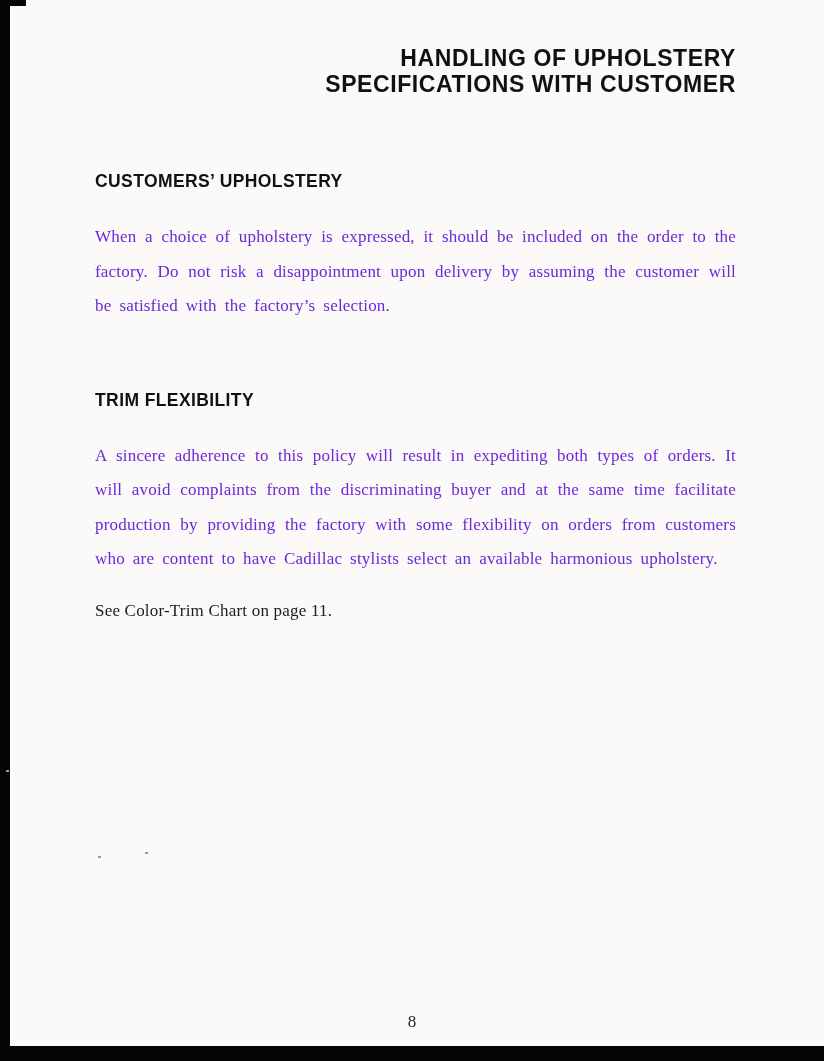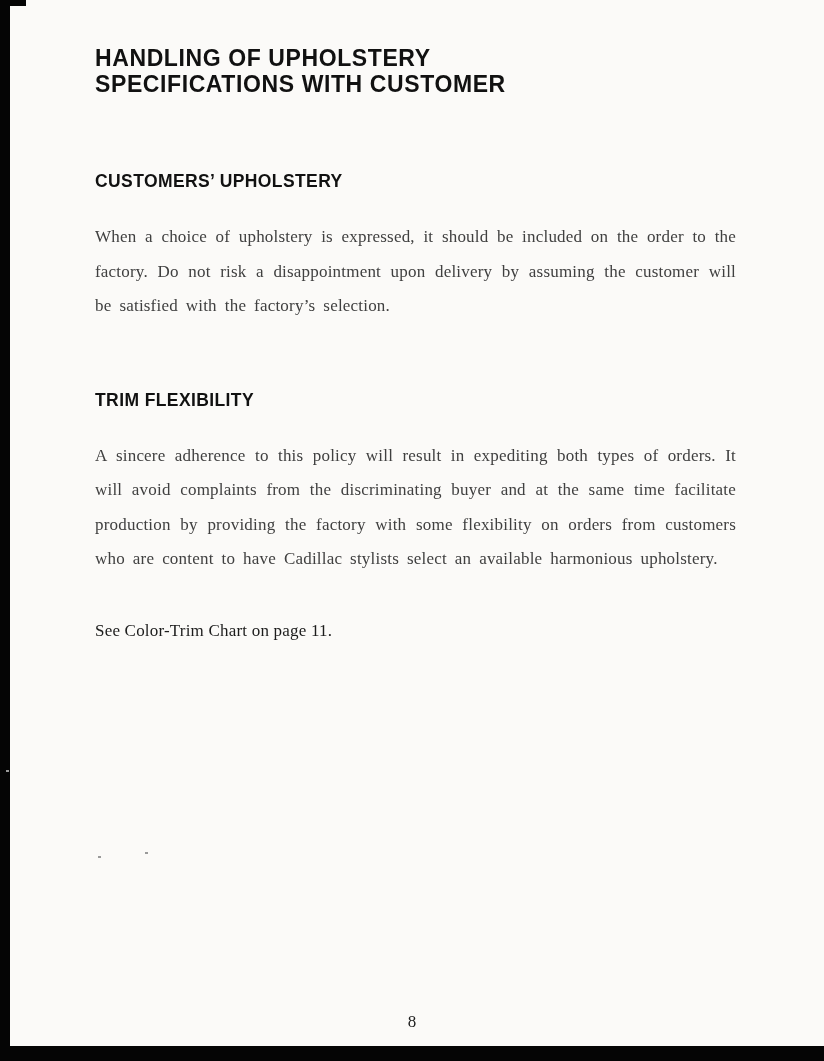--- a/index.html
+++ b/index.html
@@ -36,21 +36,21 @@
     background: #050505;
   }
   .content {
     position: absolute;
     left: 95px;
     top: 0;
     width: 641px;
   }
   .doc-title {
     margin-top: 45px;
-    text-align: left;
+    text-align: right;
     font-family: "Liberation Sans", sans-serif;
     font-weight: bold;
     font-size: 23px;
     line-height: 26px;
     letter-spacing: 0.6px;
     color: #111;
   }
   .section {
     margin: 0;
   }
@@ -65,24 +65,24 @@
   .heading-2 { margin-top: 66px; }
   .heading-3 { margin-top: 66px; }
   .body-text {
     margin-top: 28px;
     font-family: "Liberation Serif", serif;
     font-size: 17px;
     line-height: 34.5px;
     text-align: justify;
     word-spacing: 3.5px;
     letter-spacing: 0.2px;
-    color: #404040;
+    color: #6d28d9;
   }
   .footer-note {
-    margin-top: 44px;
+    margin-top: 24px;
     font-family: "Liberation Serif", serif;
     font-size: 17px;
     letter-spacing: 0.2px;
     color: #1c1c1c;
   }
   .page-number {
     position: absolute;
     left: 0;
     top: 1012px;
     width: 824px;

